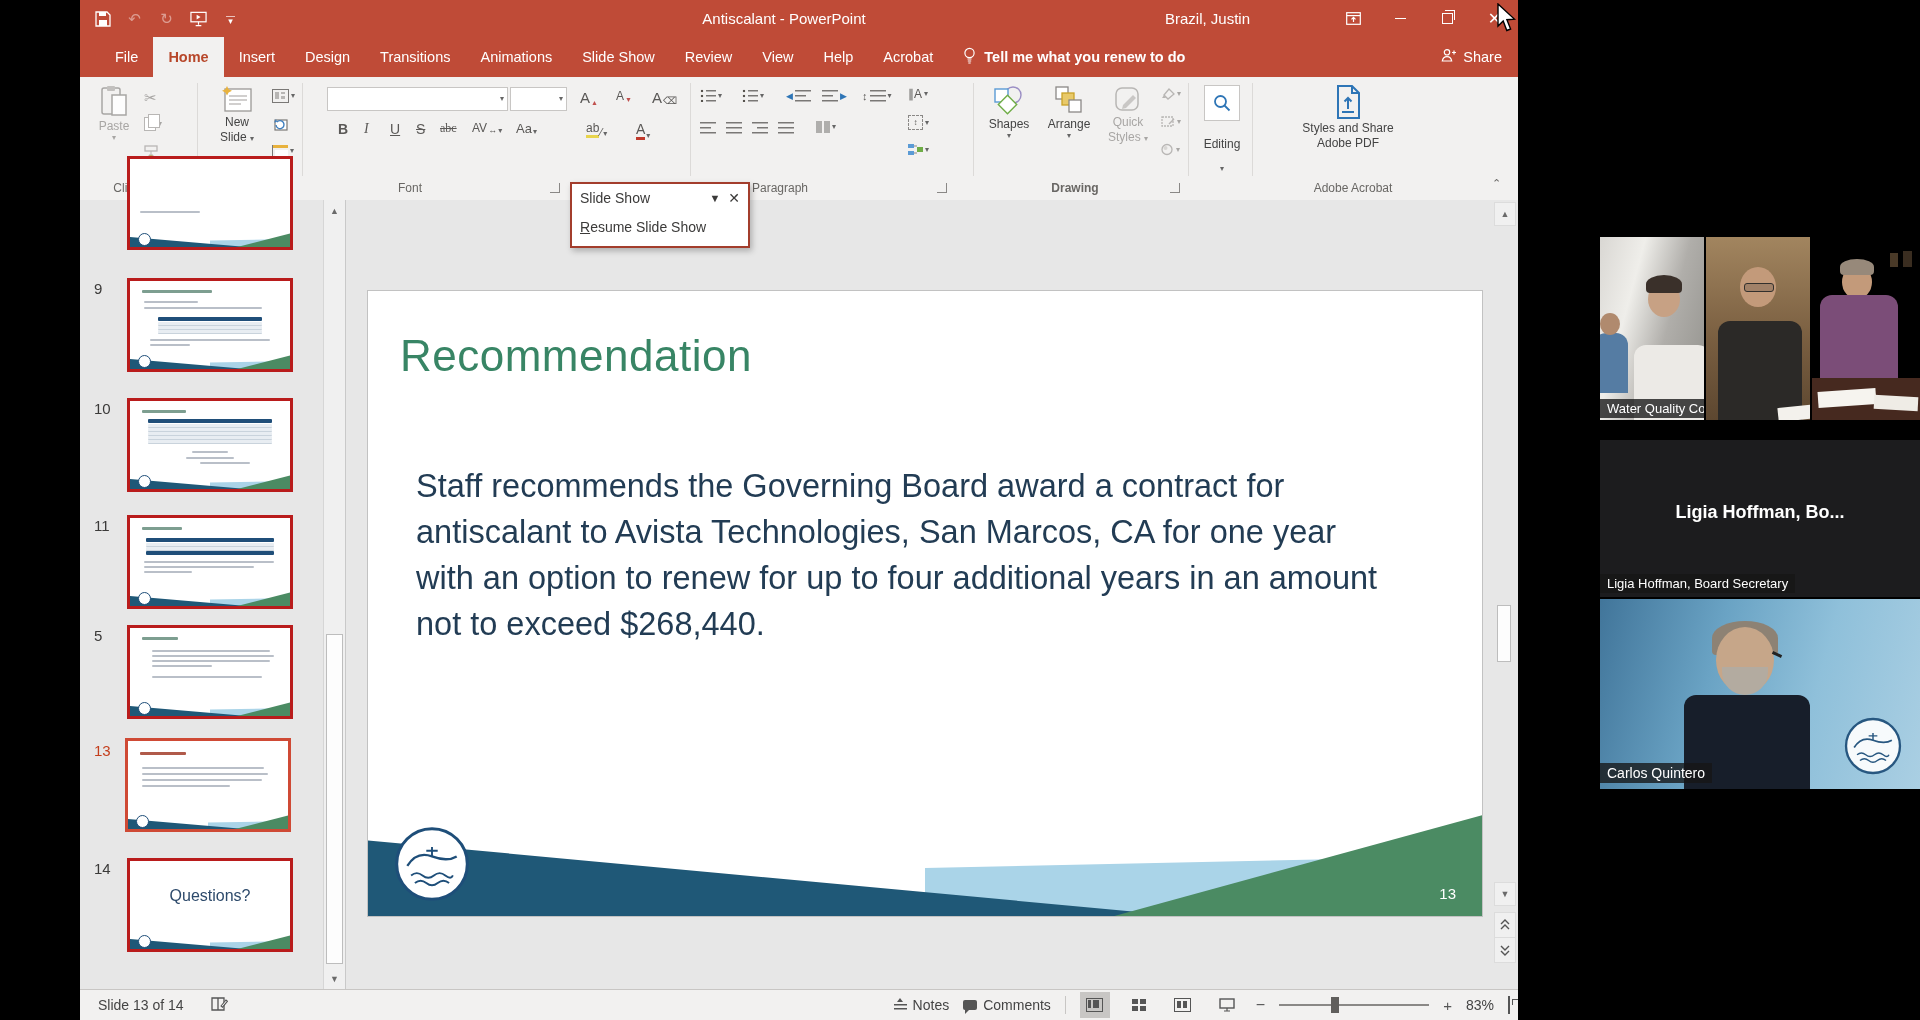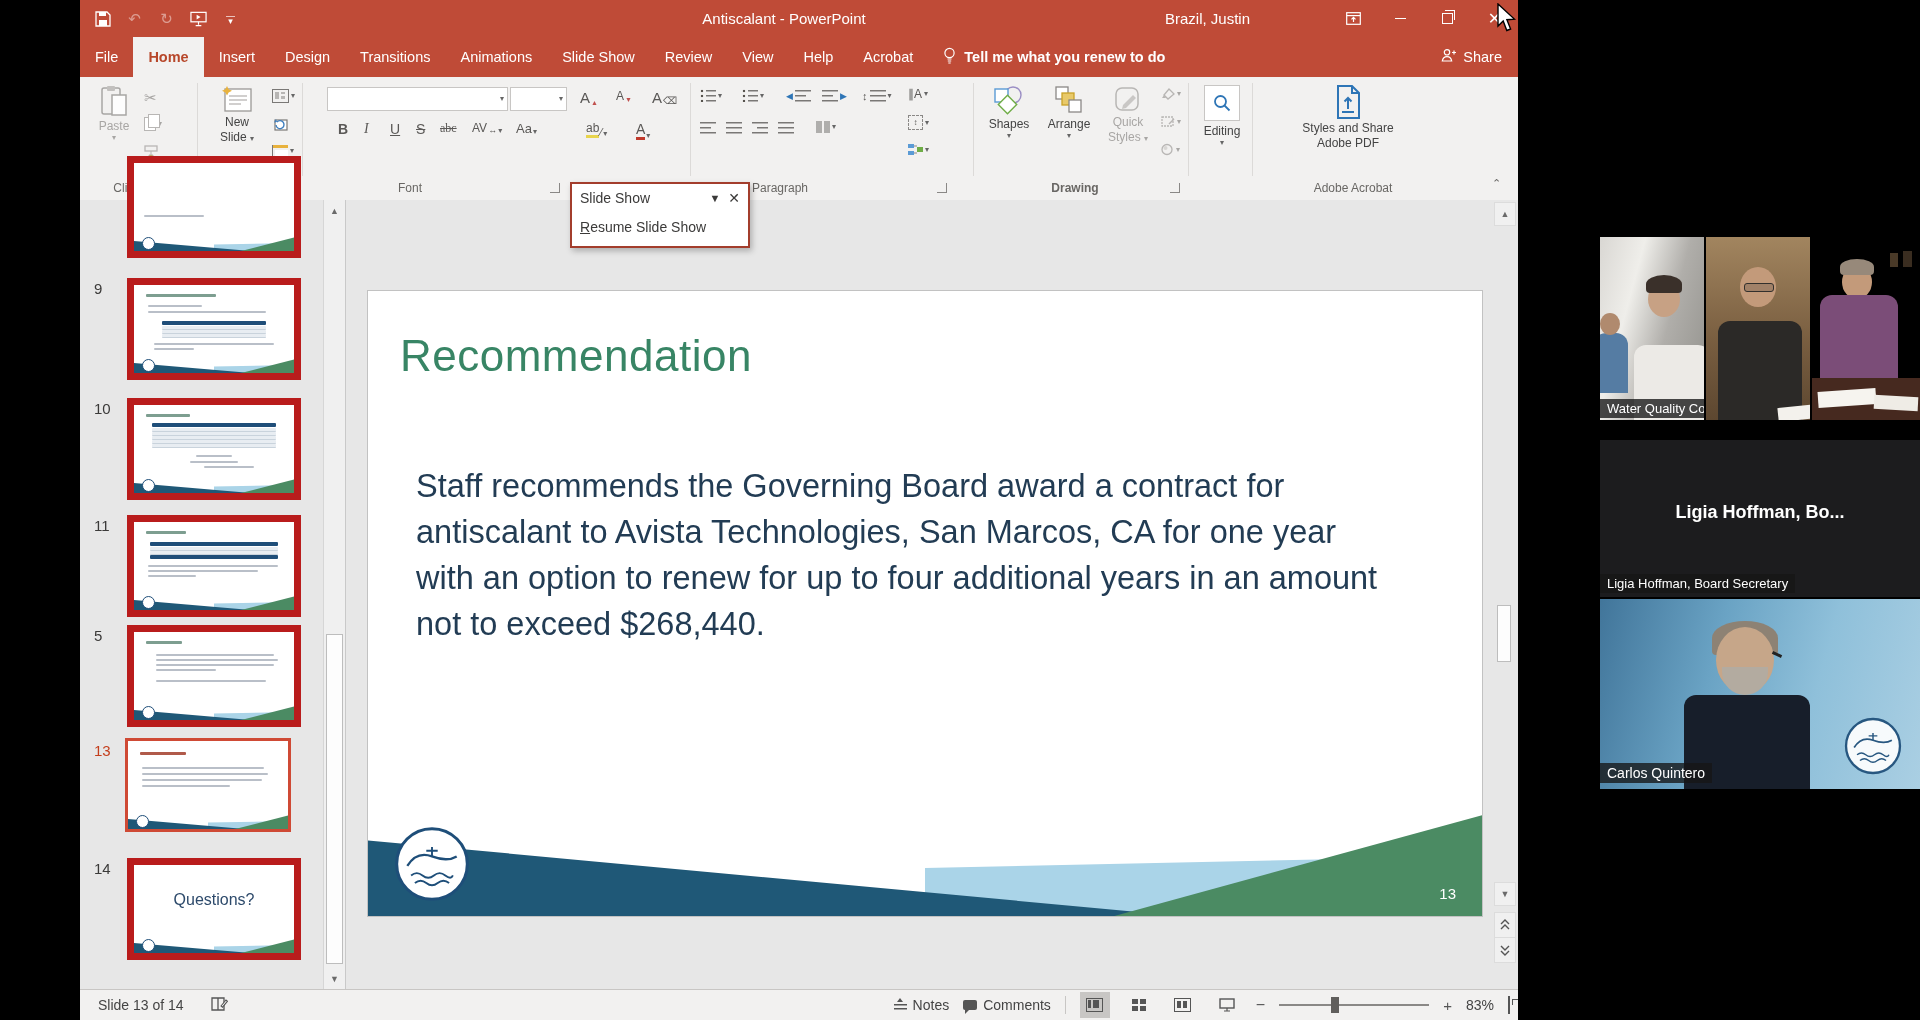--- a/index.html
+++ b/index.html
@@ -17,21 +17,21 @@
   #win-title{position:absolute;left:300px;right:330px;top:0;height:37px;display:flex;align-items:center;justify-content:center;font-size:15px;}
   #tb-user{position:absolute;right:268px;top:0;height:37px;display:flex;align-items:center;font-size:15px;}
   #win-controls{position:absolute;right:0;top:0;height:37px;display:flex;}
   .wc{width:47px;height:37px;display:flex;align-items:center;justify-content:center;color:#fff;font-size:14px;}
   .wc .bar{width:11px;height:1px;background:#fff;}
   .wc .rest{width:9px;height:9px;border:1px solid #fff;position:relative;}
   .wc .rest:before{content:"";position:absolute;left:2px;top:-4px;width:9px;height:9px;border:1px solid #fff;border-bottom:none;border-left:none;}
   .wc svg{display:block;}
 
   
-  #tabsrow{position:absolute;left:0;top:37px;right:0;height:40px;background:#bf4b37;display:flex;align-items:stretch;padding-left:0;}
+  #tabsrow{position:absolute;left:0;top:37px;right:0;height:40px;background:#bf4b37;display:flex;align-items:stretch;padding-left:20px;}
   .rtab{padding:0 15px;display:flex;align-items:center;color:#fff;font-size:14.5px;white-space:nowrap;}
   .rtab.active{background:#f2f1f0;color:#b7472a;font-weight:bold;}
   #tellme{display:flex;align-items:center;gap:7px;color:#fff;font-size:14.5px;padding:0 14px;}
   #share{position:absolute;right:16px;top:37px;height:40px;display:flex;align-items:center;gap:7px;color:#fff;font-size:14.5px;}
 
   
   #ribbon{position:absolute;left:0;top:77px;right:0;height:123px;background:#f2f1f0;border-bottom:1px solid #d2d0ce;}
   .grp-label{position:absolute;bottom:5px;font-size:12px;color:#696764;text-align:center;}
   .vsep{position:absolute;top:6px;bottom:24px;width:1px;background:#dcdad8;}
   .lnch{position:absolute;bottom:7px;width:9px;height:9px;border-right:1.5px solid #8a8886;border-bottom:1.5px solid #8a8886;}
@@ -64,21 +64,21 @@
   #ssPopup .row1{display:flex;align-items:center;height:28px;padding:0 8px;gap:8px;}
   #ssPopup .row2{height:30px;display:flex;align-items:center;padding:0 8px;}
   .ul-first{display:block;}
   .ul-first::first-letter{text-decoration:underline;}
 
   
   #workarea{position:absolute;left:0;top:200px;right:0;bottom:30px;background:#e7e7e7;}
 
   
   #thumbpanel{position:absolute;left:0;top:0;width:265px;bottom:0;background:#e7e7e7;border-right:1px solid #c9c9c9;}
-  .thumb{position:absolute;left:47px;width:160px;height:88px;background:#fff;border:7px solid #b91c1c;overflow:hidden;}
+  .thumb{position:absolute;left:47px;width:160px;height:88px;background:#fff;border:3px solid #b91c1c;overflow:hidden;}
   .thumb.sel{border:3px solid #cf4a35;margin-left:-2px;margin-top:-2px;}
   .tnum{position:absolute;left:14px;font-size:15px;color:#3b3a39;}
   .tnum.sel{color:#c43e1c;}
   .t-line{position:absolute;border-radius:1px;}
   .tt{background:#7d9e90;height:3px;}
   .tb{background:#b9bfc8;height:2px;}
   .tbl-h{background:#1f4e79;height:4px;}
   .tbl-r{background:#e8edf2;height:3px;border-bottom:1px solid #c9d3dc;}
   .wave{position:absolute;left:0;right:0;bottom:0;overflow:hidden;}
   .w-blue{position:absolute;inset:0;background:#aad4e8;clip-path:polygon(50% 60%,100% 50%,100% 100%,50% 100%);}
@@ -417,21 +417,21 @@
           <svg width="14" height="13" viewBox="0 0 14 13">
             <circle cx="7" cy="6.5" r="5" fill="none" stroke="#b8b6b4" stroke-width="1.3"></circle>
             <circle cx="5.5" cy="5" r="2" fill="#d8d6d4"></circle>
           </svg>
           <span class="dd">▾</span>
         </div>
       <div class="grp-label" style="left:950px;width:90px;font-weight:bold;">Drawing</div>
       <div class="lnch" style="left:1090px;"></div>
       <div class="vsep" style="left:1108px;"></div>
 
-      <div class="bigbtn" style="left:1116px;top:8px;width:52px;">
+      <div class="bigbtn" style="left:1116px;top:8px;width:52px;gap:13px;">
         <span style="width:34px;height:34px;border:1px solid #c8c6c4;background:#fff;display:flex;align-items:center;justify-content:center;">
           <svg width="20" height="20" viewBox="0 0 20 20">
               <circle cx="8.5" cy="8.5" r="5.5" fill="none" stroke="#2e75b6" stroke-width="1.8"></circle>
               <path d="M12.5 12.5l5 5" stroke="#2e75b6" stroke-width="1.8"></path>
             </svg>
         </span>
         <span style="margin-top:3px;">Editing</span>
           <span class="dd">▾</span>
       </div>
       <div class="vsep" style="left:1172px;"></div>

